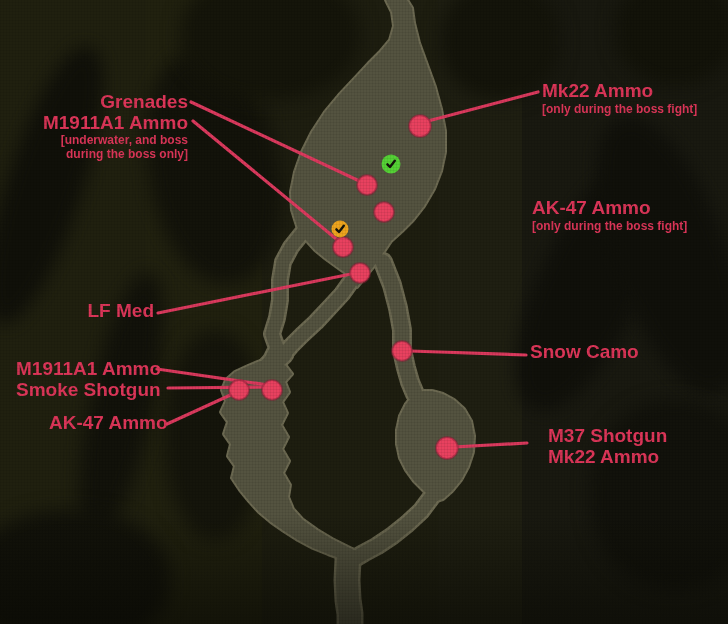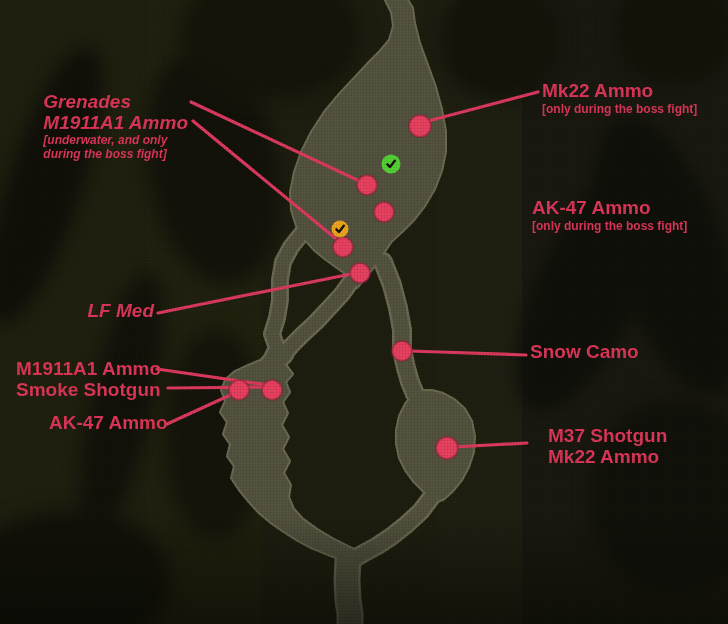--- a/index.html
+++ b/index.html
@@ -33,21 +33,21 @@
   .f-stream{fill:none;stroke:#545340;stroke-linecap:round;stroke-linejoin:round;}
   .w13b{stroke-width:18}.w13f{stroke-width:13}
   .w16b{stroke-width:21}.w16f{stroke-width:16}
   .w15b{stroke-width:20}.w15f{stroke-width:15}
   .w14b{stroke-width:19}.w14f{stroke-width:14}
   .w22b{stroke-width:27}.w22f{stroke-width:22}
   
   .map-label{position:absolute;color:#dd3659;font-weight:bold;white-space:nowrap;}
   .map-label .lg{display:block;font-size:19px;line-height:20.5px;}
   .map-label .sm{display:block;font-size:12px;line-height:14px;}
-  .align-right{font-style:italic;}
+  .align-right{text-align:right;}
   .align-left{text-align:left;}
 </style>
 </head>
 <body>
 
 <div class="stage">
 
   <div class="bg-band band-a"></div>
   <div class="bg-band band-b"></div>
   <div class="bg-band band-c"></div>
@@ -134,22 +134,22 @@
           <circle cx="340" cy="229" r="8.5" fill="#eea51e"></circle>
           <path d="M 336.4,229.3 L 339,232 L 343.8,225.8" fill="none" stroke="#15150c" stroke-width="2.4" stroke-linecap="round" stroke-linejoin="round"></path>
         </g>
       </g>
   </svg>
 
   <div id="labels">
       <div class="map-label align-right" style="right: 540px; top: 92px; color: rgb(221, 54, 89);">
         <span class="lg">Grenades</span>
         <span class="lg">M1911A1 Ammo</span>
-        <span class="sm">[underwater, and only</span>
-        <span class="sm">during the boss fight]</span>
+        <span class="sm">[underwater, and boss</span>
+        <span class="sm">during the boss only]</span>
       </div>
       <div class="map-label align-left" style="left: 542px; top: 81px; color: rgb(221, 54, 89);">
         <span class="lg">Mk22 Ammo</span>
         <span class="sm">[only during the boss fight]</span>
       </div>
       <div class="map-label align-left" style="left: 532px; top: 198px; color: rgb(221, 54, 89);">
         <span class="lg">AK-47 Ammo</span>
         <span class="sm">[only during the boss fight]</span>
       </div>
       <div class="map-label align-right" style="right: 574px; top: 301px; color: rgb(221, 54, 89);">

